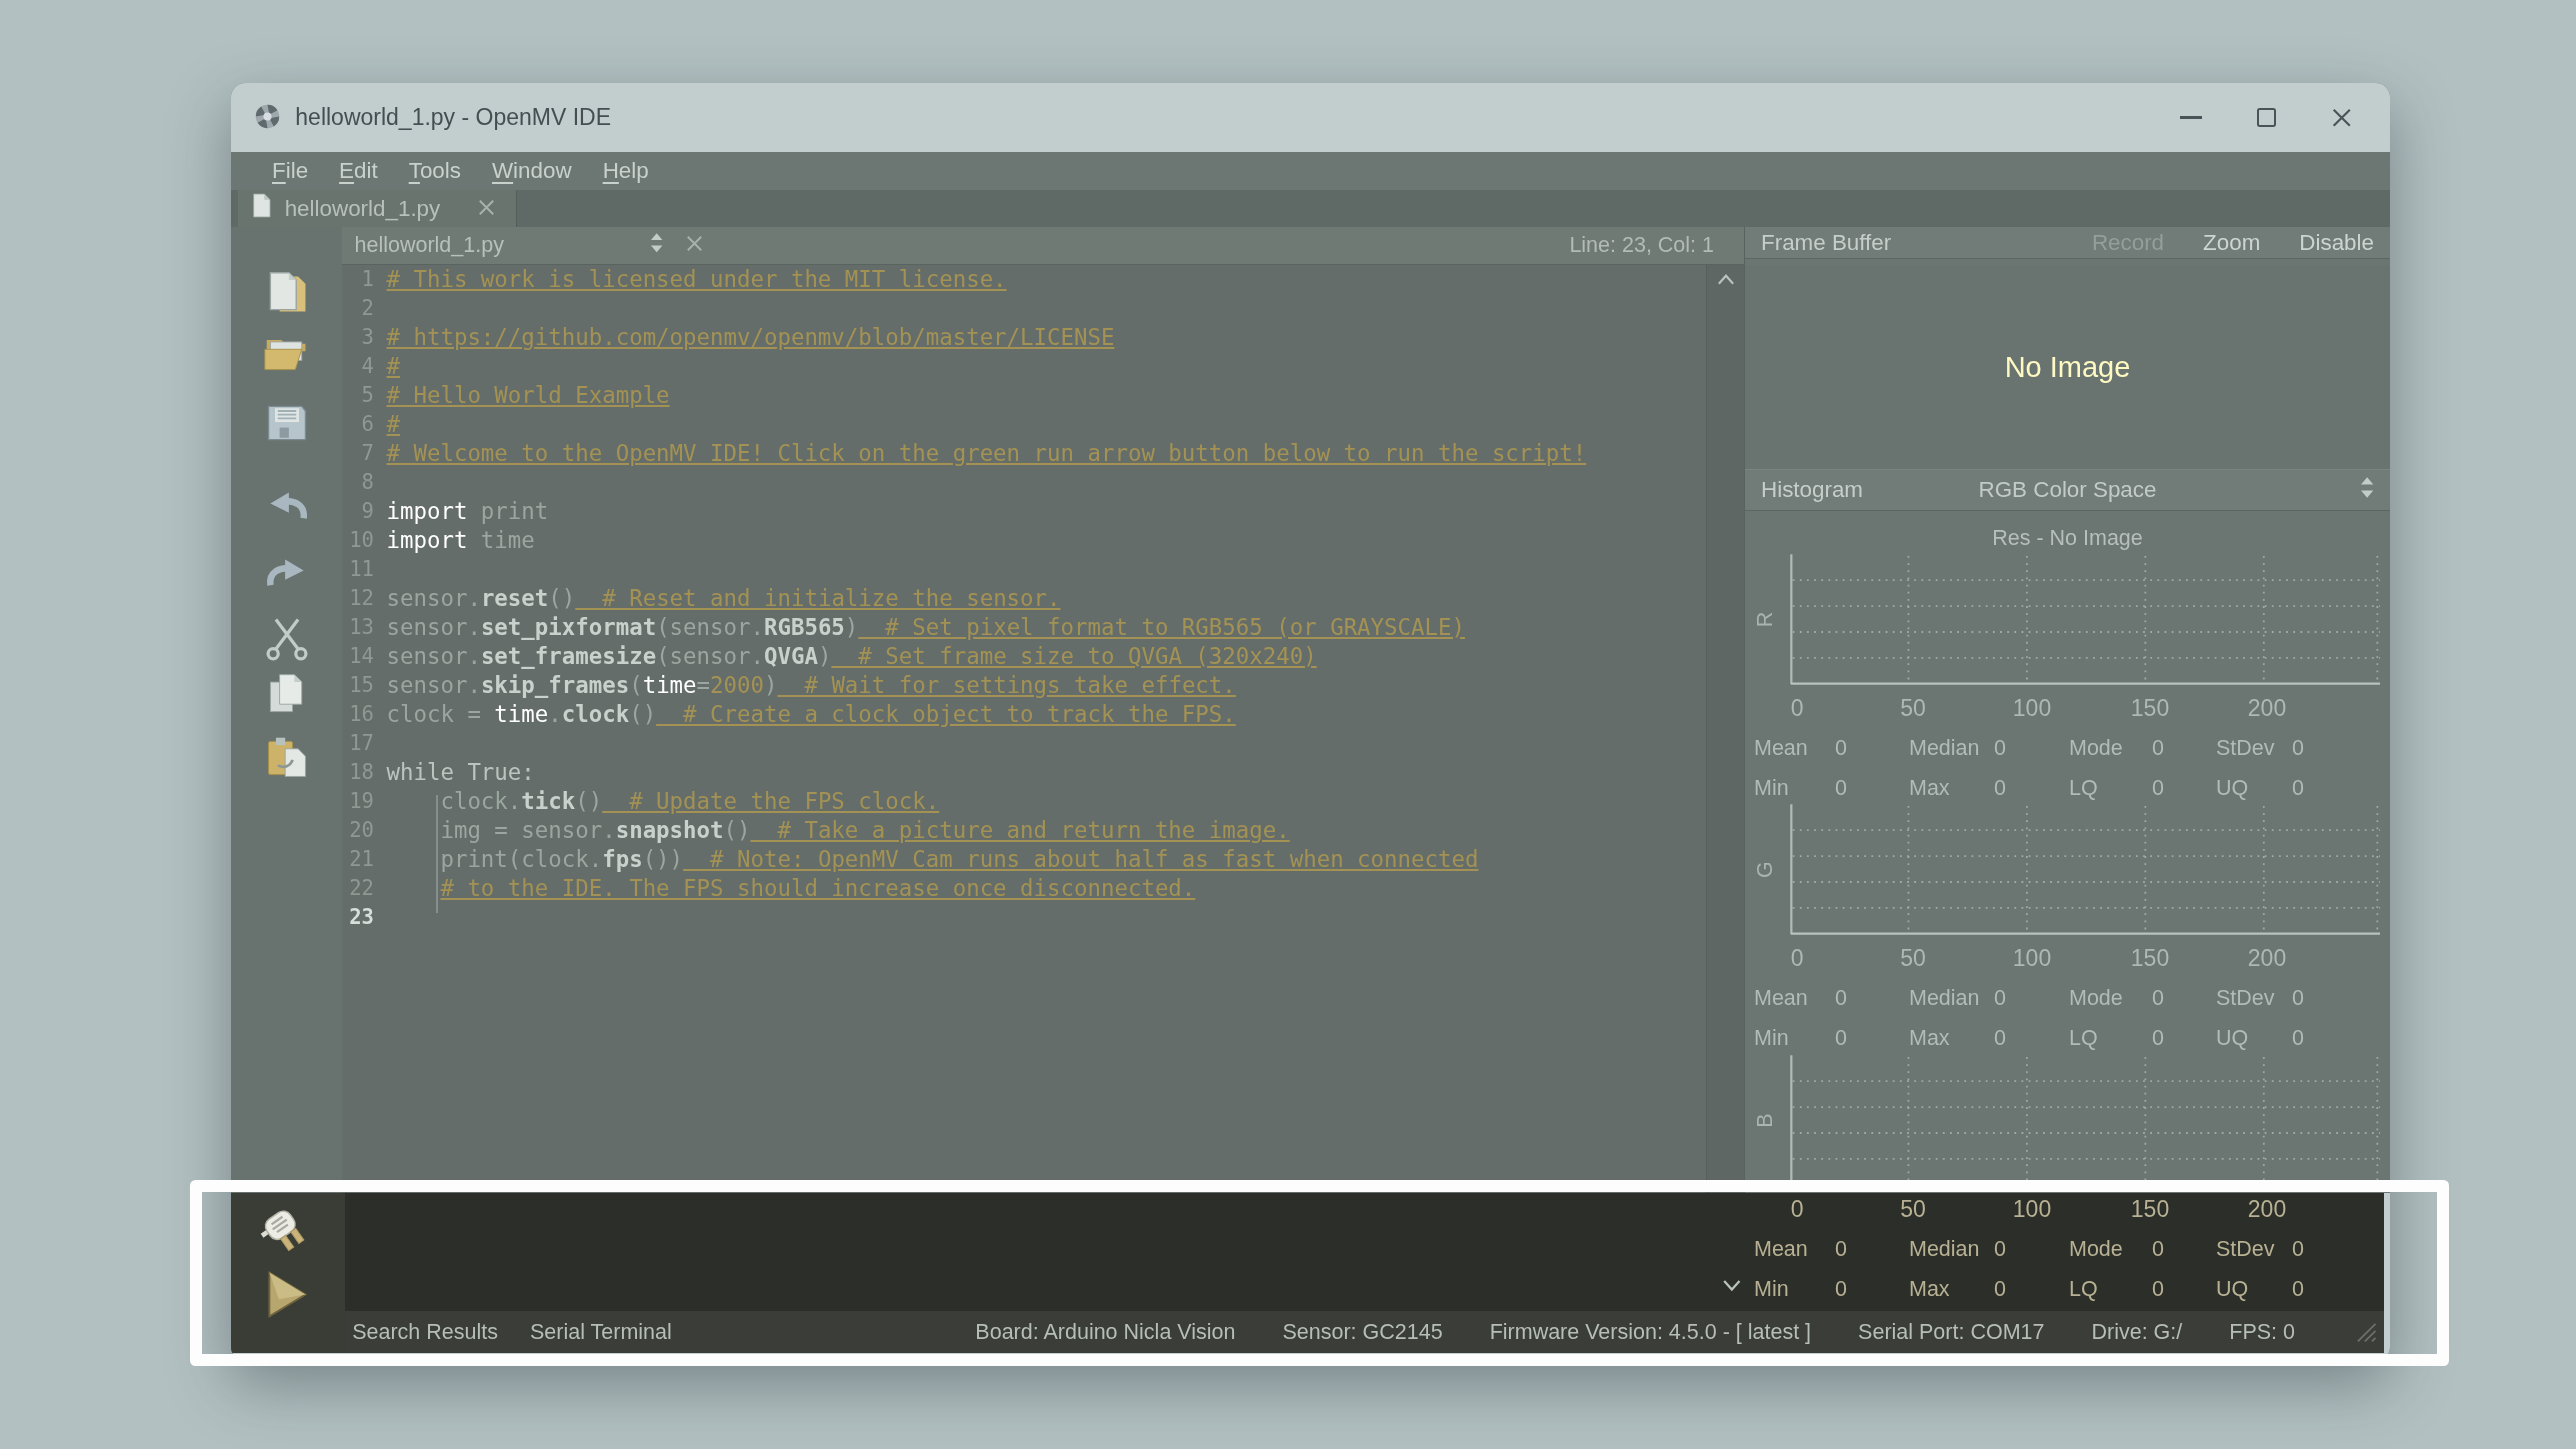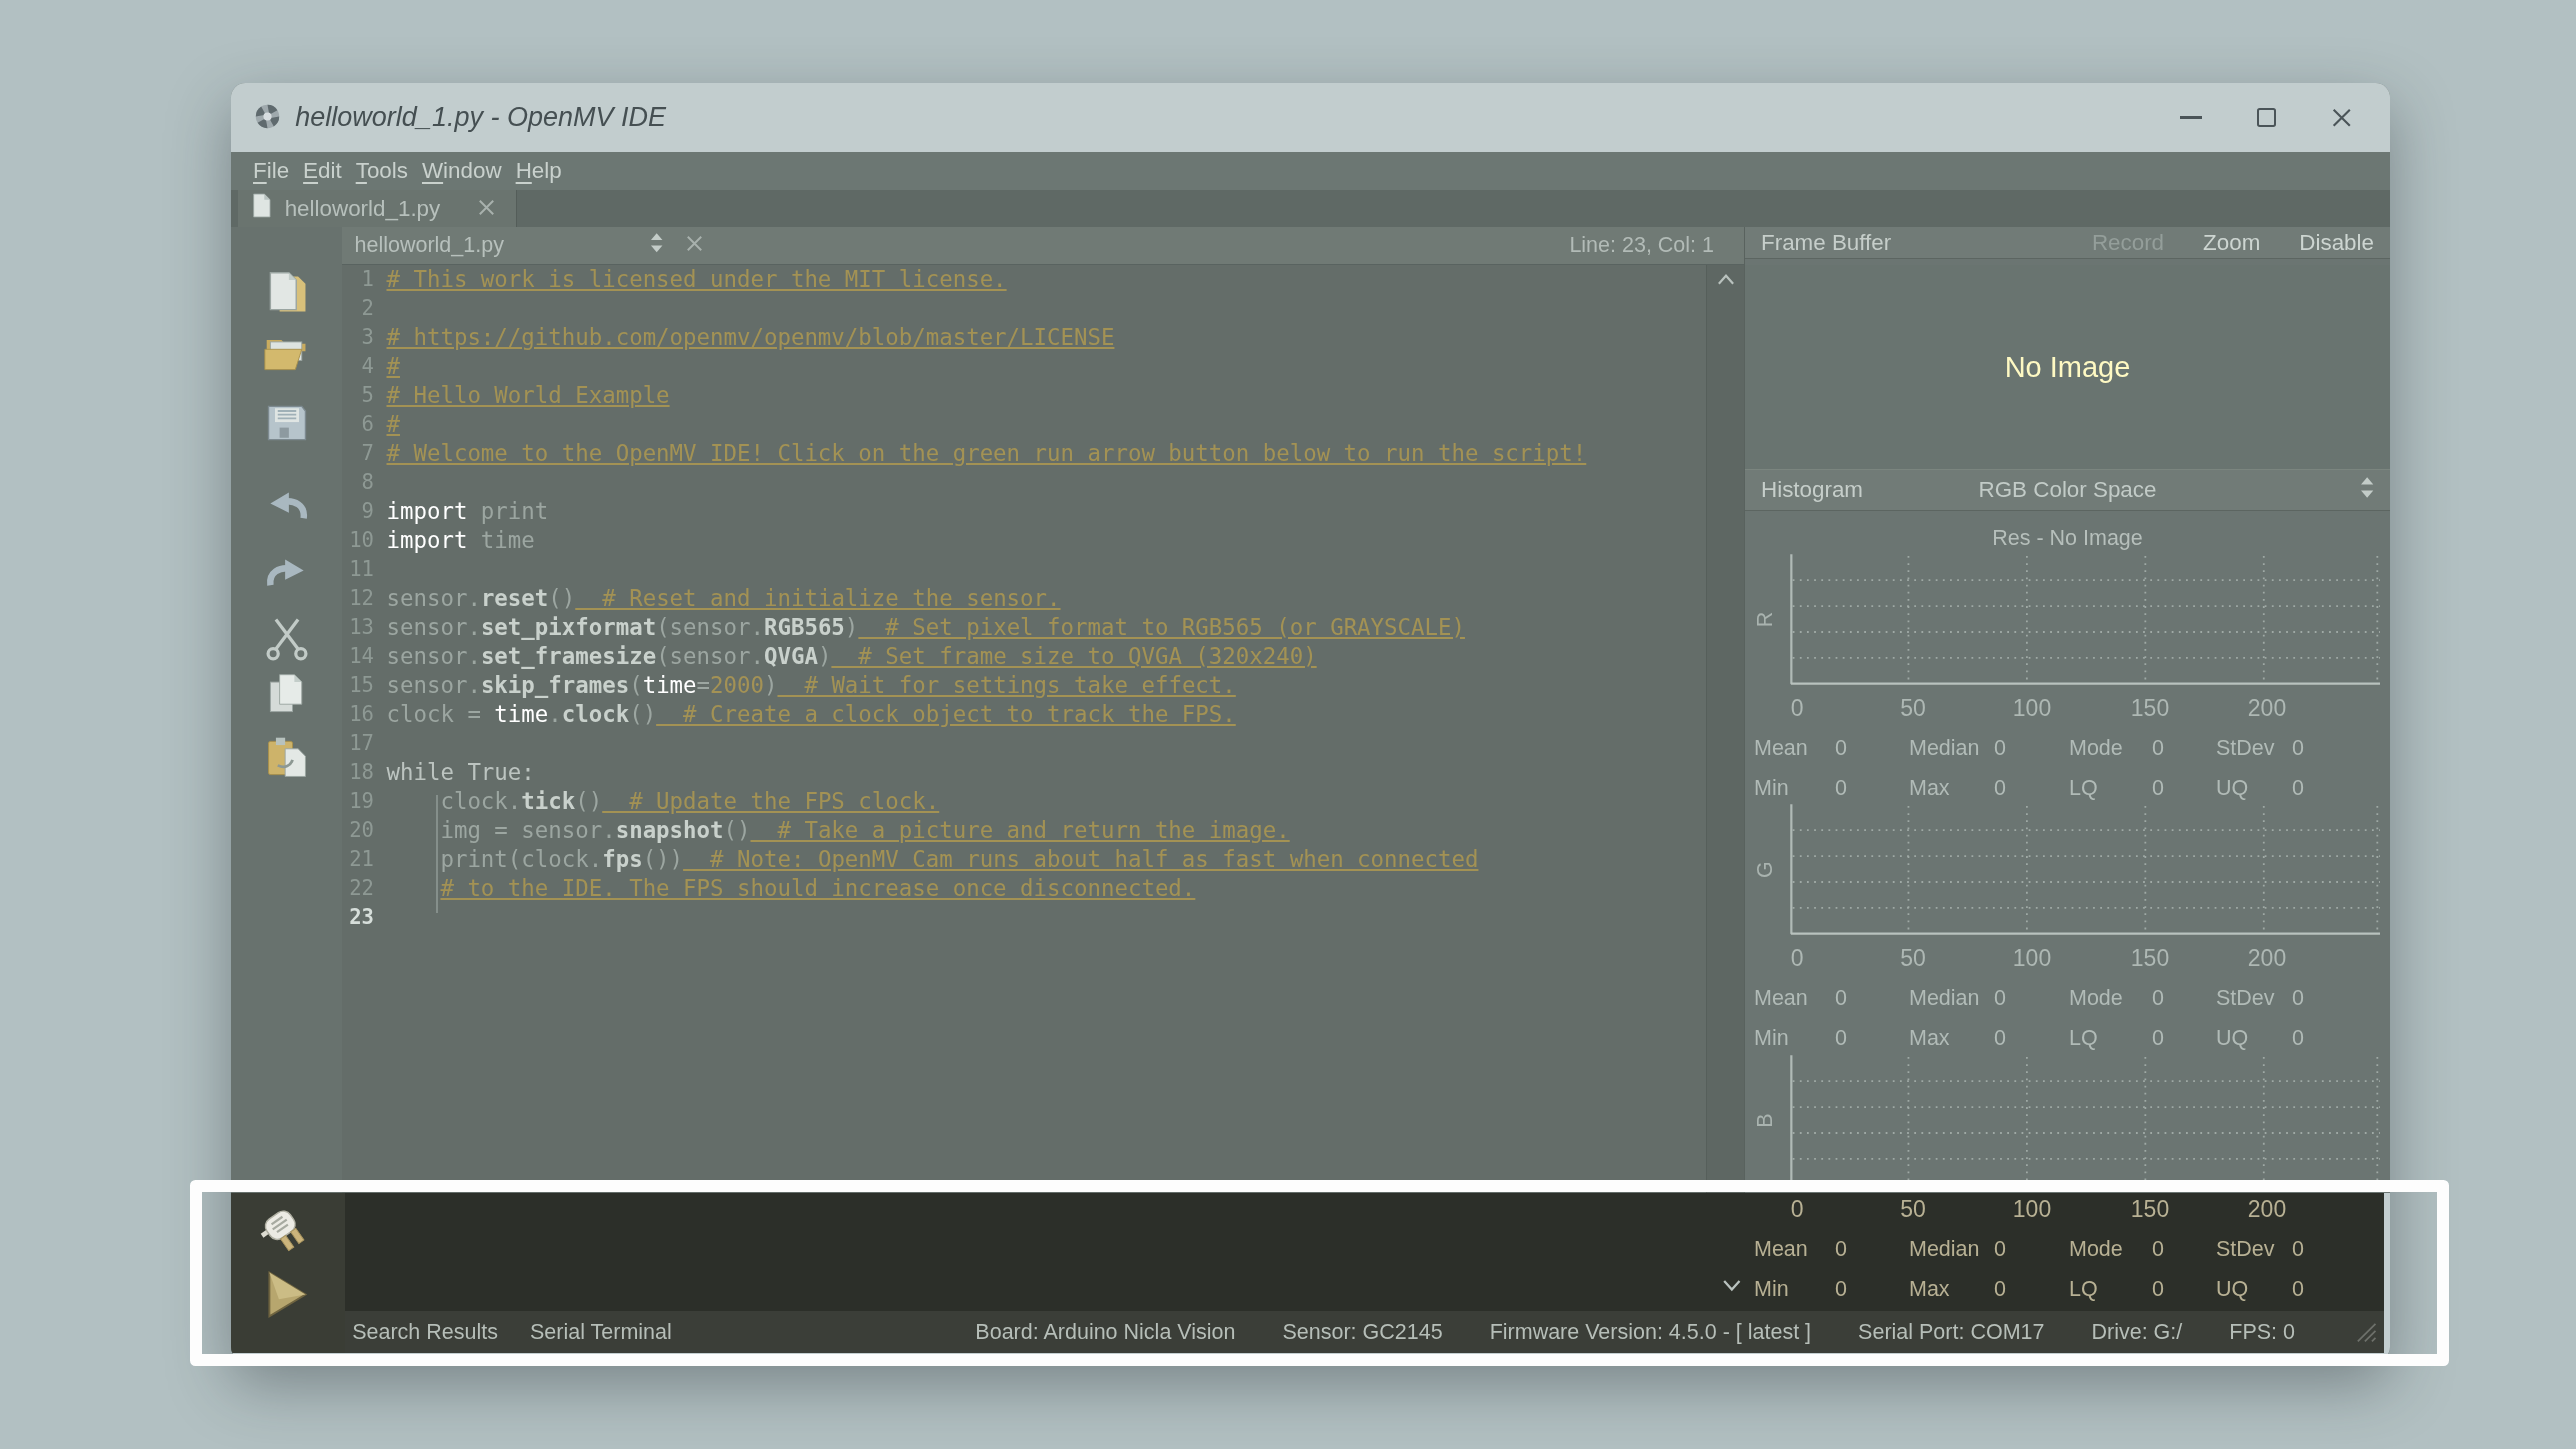--- a/index.html
+++ b/index.html
@@ -6,28 +6,28 @@
     background:#b2c0c2;font-family:"Liberation Sans",sans-serif;}
   *{box-sizing:border-box;}
 
   
   .window{position:absolute;left:231px;top:83px;width:2159px;height:1278px;
     background:#6c7773;border-radius:14.3px;overflow:hidden;
     box-shadow:0 23px 63px rgba(25,35,40,.38);}
 
   .titlebar{position:absolute;left:0;top:0;width:100%;height:69px;background:#c2cdce;
     display:flex;align-items:center;padding-left:23px;}
-  .titlebar .title{font-size:27px;color:#454f52;margin-left:14.3px;font-style:italic;}
+  .titlebar .title{font-size:23px;color:#454f52;margin-left:14.3px;}
   .win-controls{margin-left:auto;display:flex;align-items:center;gap:55px;padding-right:38px;}
   .wc-min{width:21.5px;height:2.7px;background:#4a5458;}
   .wc-max{width:19px;height:19px;border:2.2px solid #4a5458;border-radius:2.7px;}
   .wc-close svg{display:block;}
 
   .menubar{position:absolute;left:0;top:69px;width:100%;height:38px;background:#6c7773;
-    display:flex;align-items:center;gap:14px;padding-left:22px;font-size:22.4px;color:#c9d1cd;}
+    display:flex;align-items:center;gap:31px;padding-left:41px;font-size:22.4px;color:#c9d1cd;}
   .menu-item u{text-decoration:underline;text-underline-offset:3.6px;}
 
   .tabbar{position:absolute;left:0;top:107px;width:100%;height:37px;background:#5f6965;
     display:flex;padding-left:7.2px;}
   .tab{display:flex;align-items:center;background:#6a746f;padding:0 21.5px 0 14.3px;gap:12.5px;
     font-size:22.4px;color:#b7c0bc;border-right:0.9px solid #545d59;}
   .tab .tab-close{margin-left:25px;}
 
   
   .sidebar{position:absolute;left:0;top:144px;width:111px;height:1134px;background:#68726e;}

